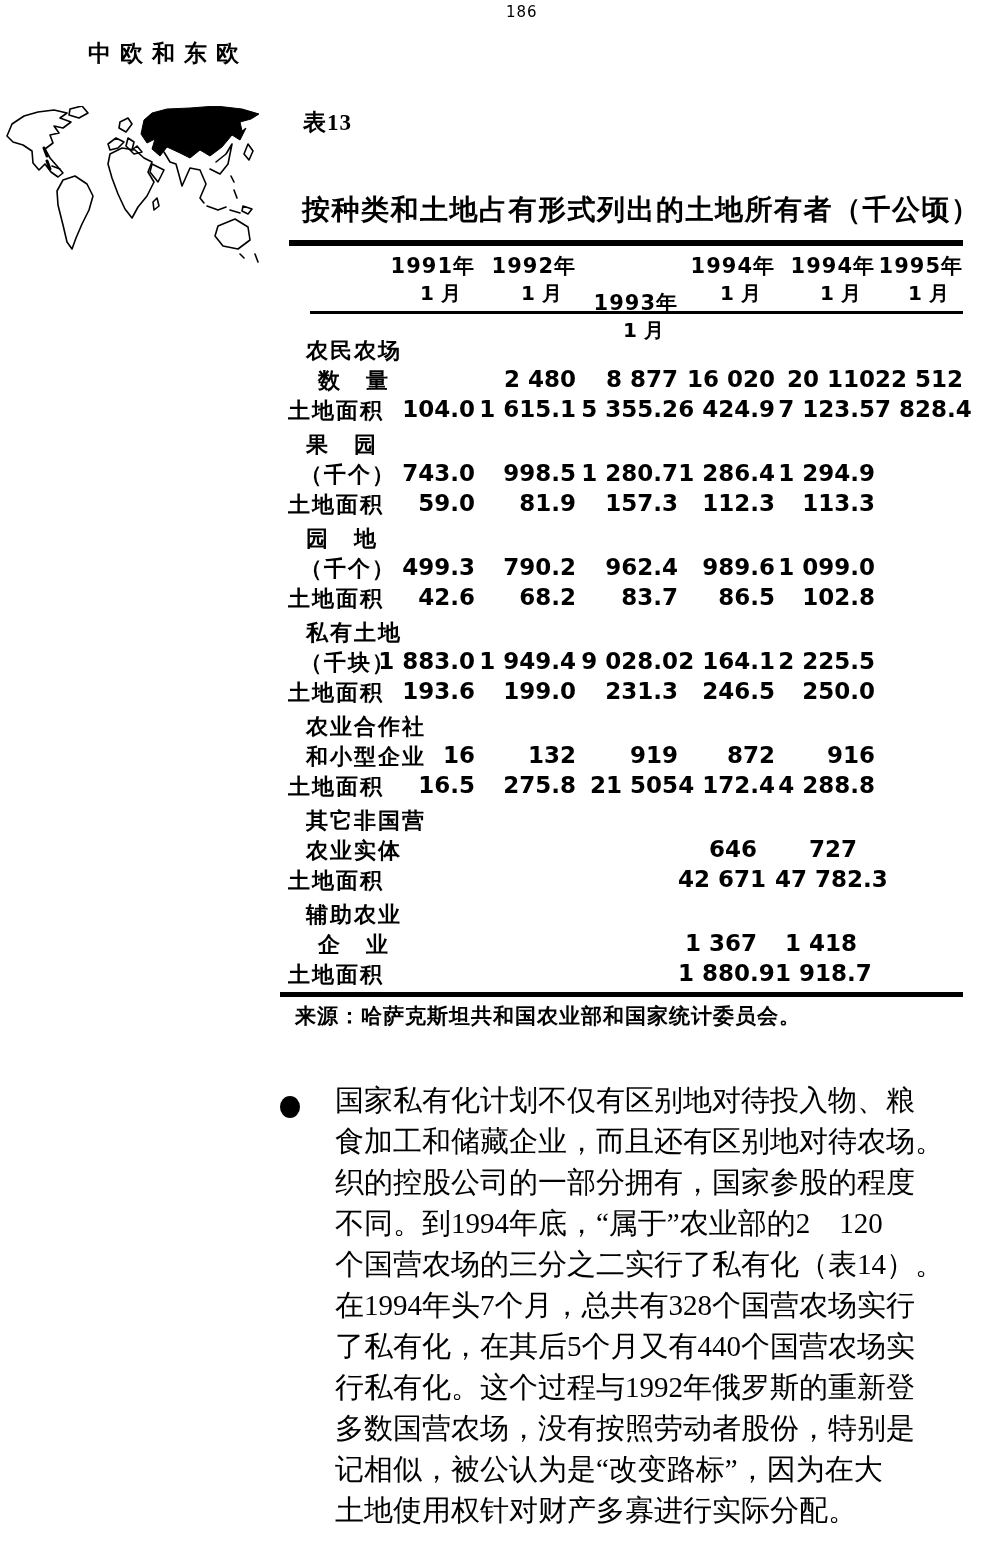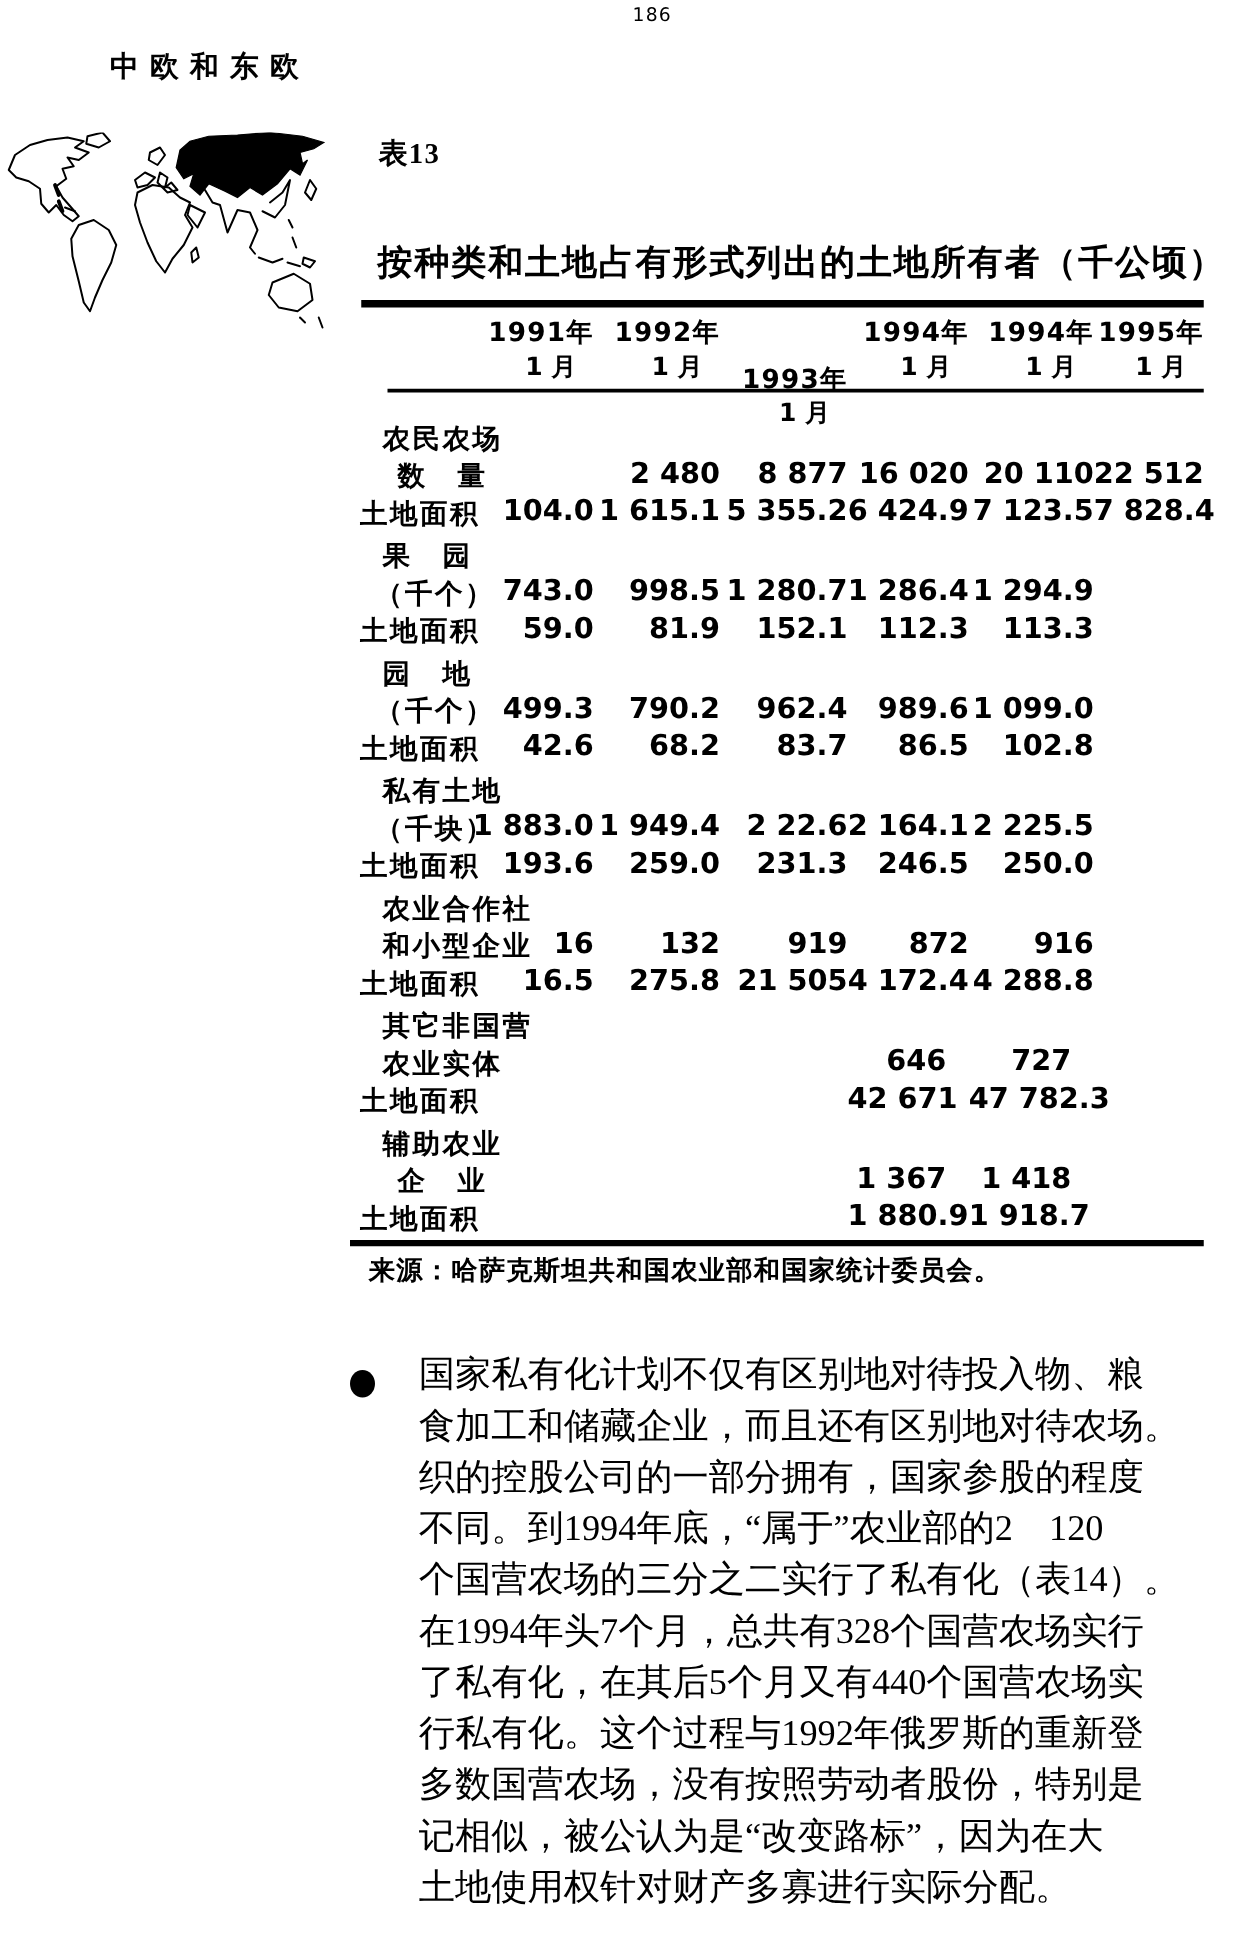--- a/index.html
+++ b/index.html
@@ -201,21 +201,21 @@
           <div class="tcell" style="width: 101px;">998.5</div>
           <div class="tcell" style="width: 102px;">1 280.7</div>
           <div class="tcell" style="width: 97px;">1 286.4</div>
           <div class="tcell" style="width: 100px;">1 294.9</div>
           <div class="tcell" style="width: 88px;"></div>
         </div>
         <div class="trow">
           <div class="tlabel" style="padding-left: 0px;">土地面积</div>
           <div class="tcell" style="width: 97px;">59.0</div>
           <div class="tcell" style="width: 101px;">81.9</div>
-          <div class="tcell" style="width: 102px;">152.1</div>
+          <div class="tcell" style="width: 102px;">157.3</div>
           <div class="tcell" style="width: 97px;">112.3</div>
           <div class="tcell" style="width: 100px;">113.3</div>
           <div class="tcell" style="width: 88px;"></div>
         </div>
       </div>
       <div class="tgroup">
         <div class="trow">
           <div class="tlabel" style="padding-left: 18px;">园　地</div>
         </div>
         <div class="trow">
@@ -238,29 +238,29 @@
         </div>
       </div>
       <div class="tgroup">
         <div class="trow">
           <div class="tlabel" style="padding-left: 18px;">私有土地</div>
         </div>
         <div class="trow">
           <div class="tlabel" style="padding-left: 12px;">（千块）</div>
           <div class="tcell" style="width: 97px;">1 883.0</div>
           <div class="tcell" style="width: 101px;">1 949.4</div>
-          <div class="tcell" style="width: 102px;">2 22.6</div>
+          <div class="tcell" style="width: 102px;">9 028.0</div>
           <div class="tcell" style="width: 97px;">2 164.1</div>
           <div class="tcell" style="width: 100px;">2 225.5</div>
           <div class="tcell" style="width: 88px;"></div>
         </div>
         <div class="trow">
           <div class="tlabel" style="padding-left: 0px;">土地面积</div>
           <div class="tcell" style="width: 97px;">193.6</div>
-          <div class="tcell" style="width: 101px;">259.0</div>
+          <div class="tcell" style="width: 101px;">199.0</div>
           <div class="tcell" style="width: 102px; text-align: right;">231.3</div>
           <div class="tcell" style="width: 97px;">246.5</div>
           <div class="tcell" style="width: 100px;">250.0</div>
           <div class="tcell" style="width: 88px;"></div>
         </div>
       </div>
       <div class="tgroup">
         <div class="trow">
           <div class="tlabel" style="padding-left: 18px;">农业合作社</div>
         </div>

